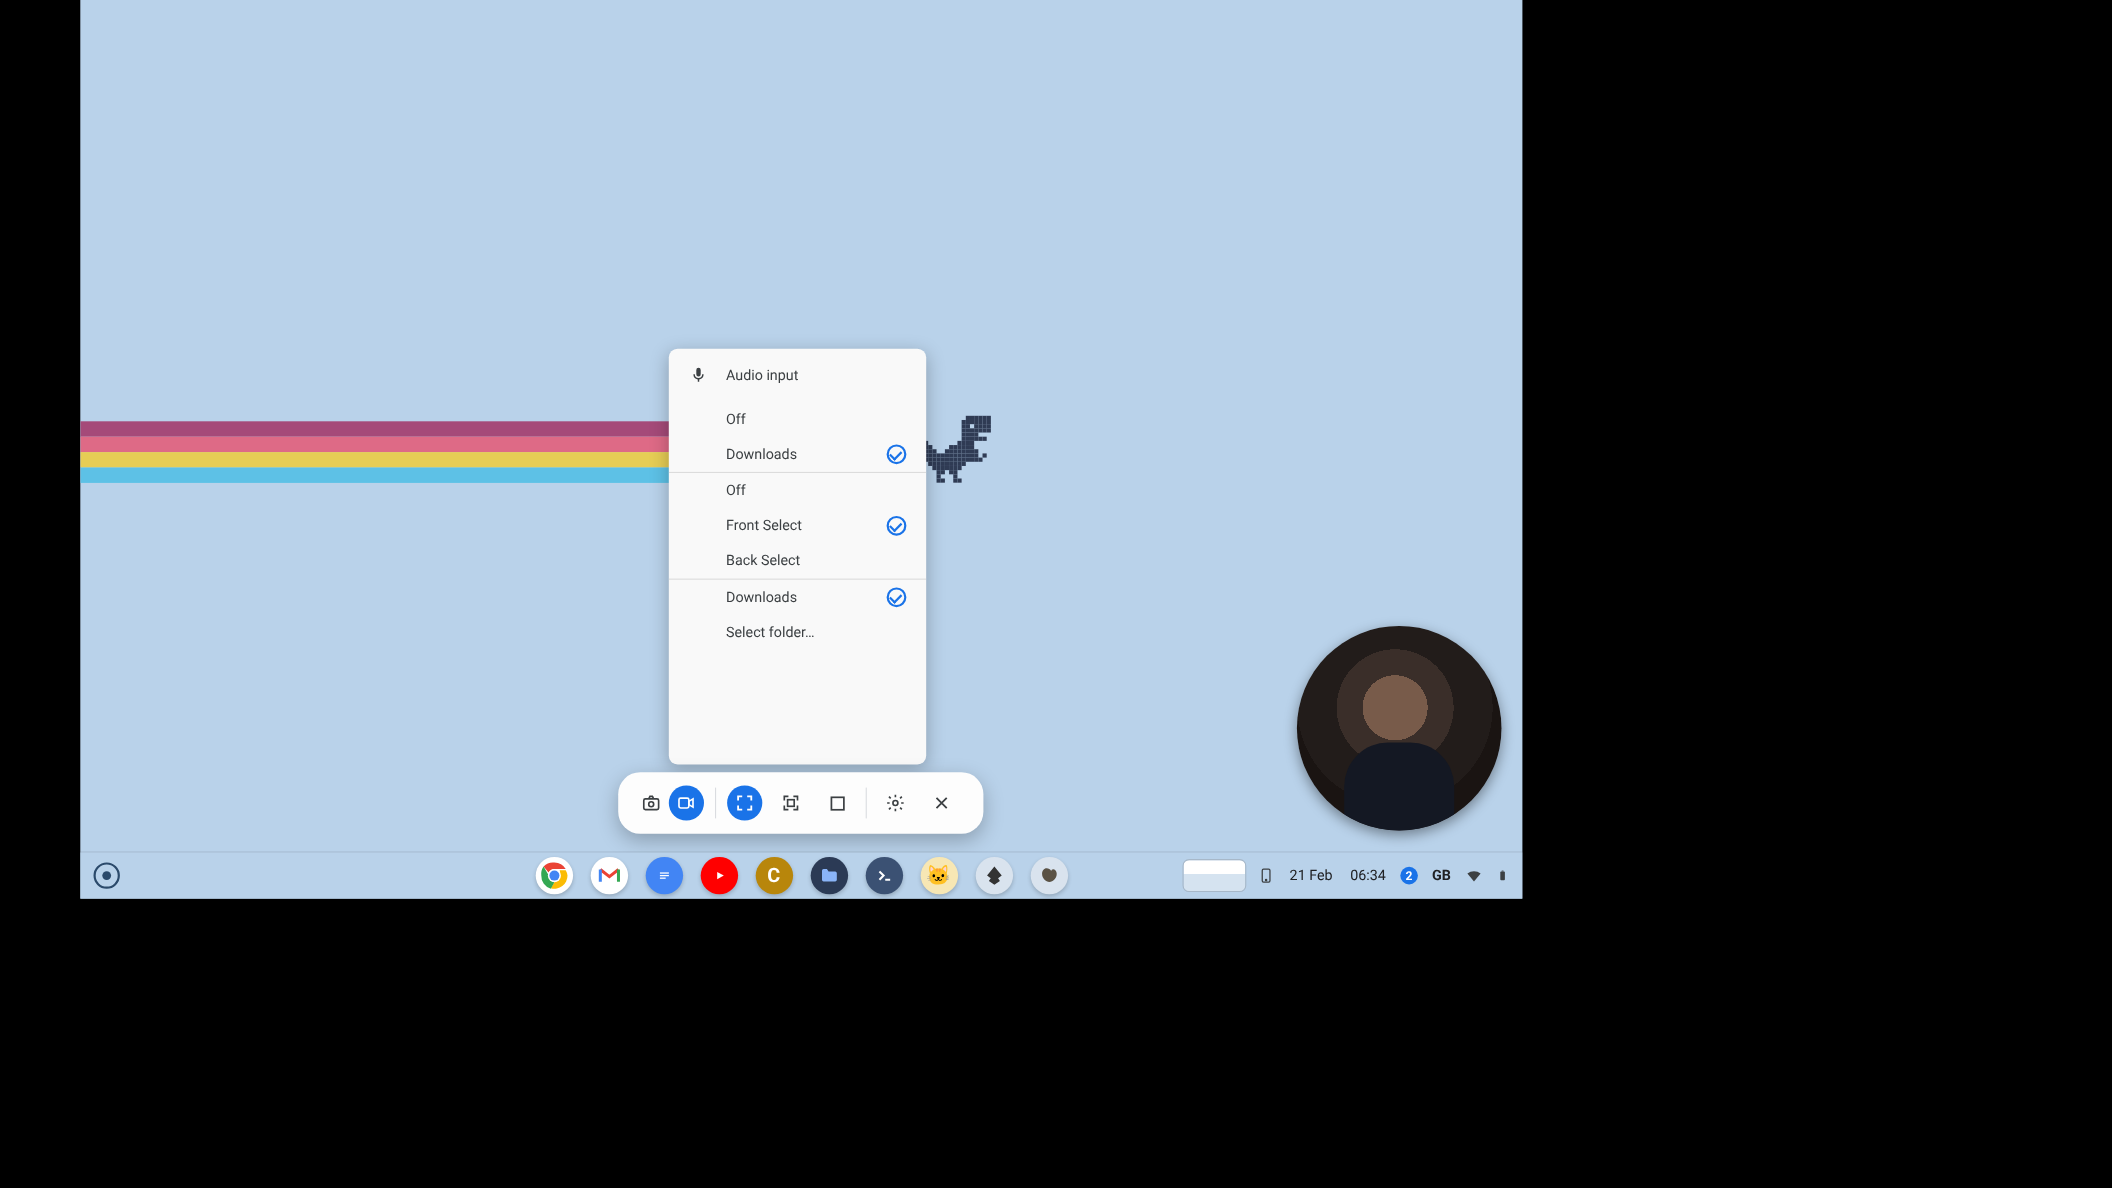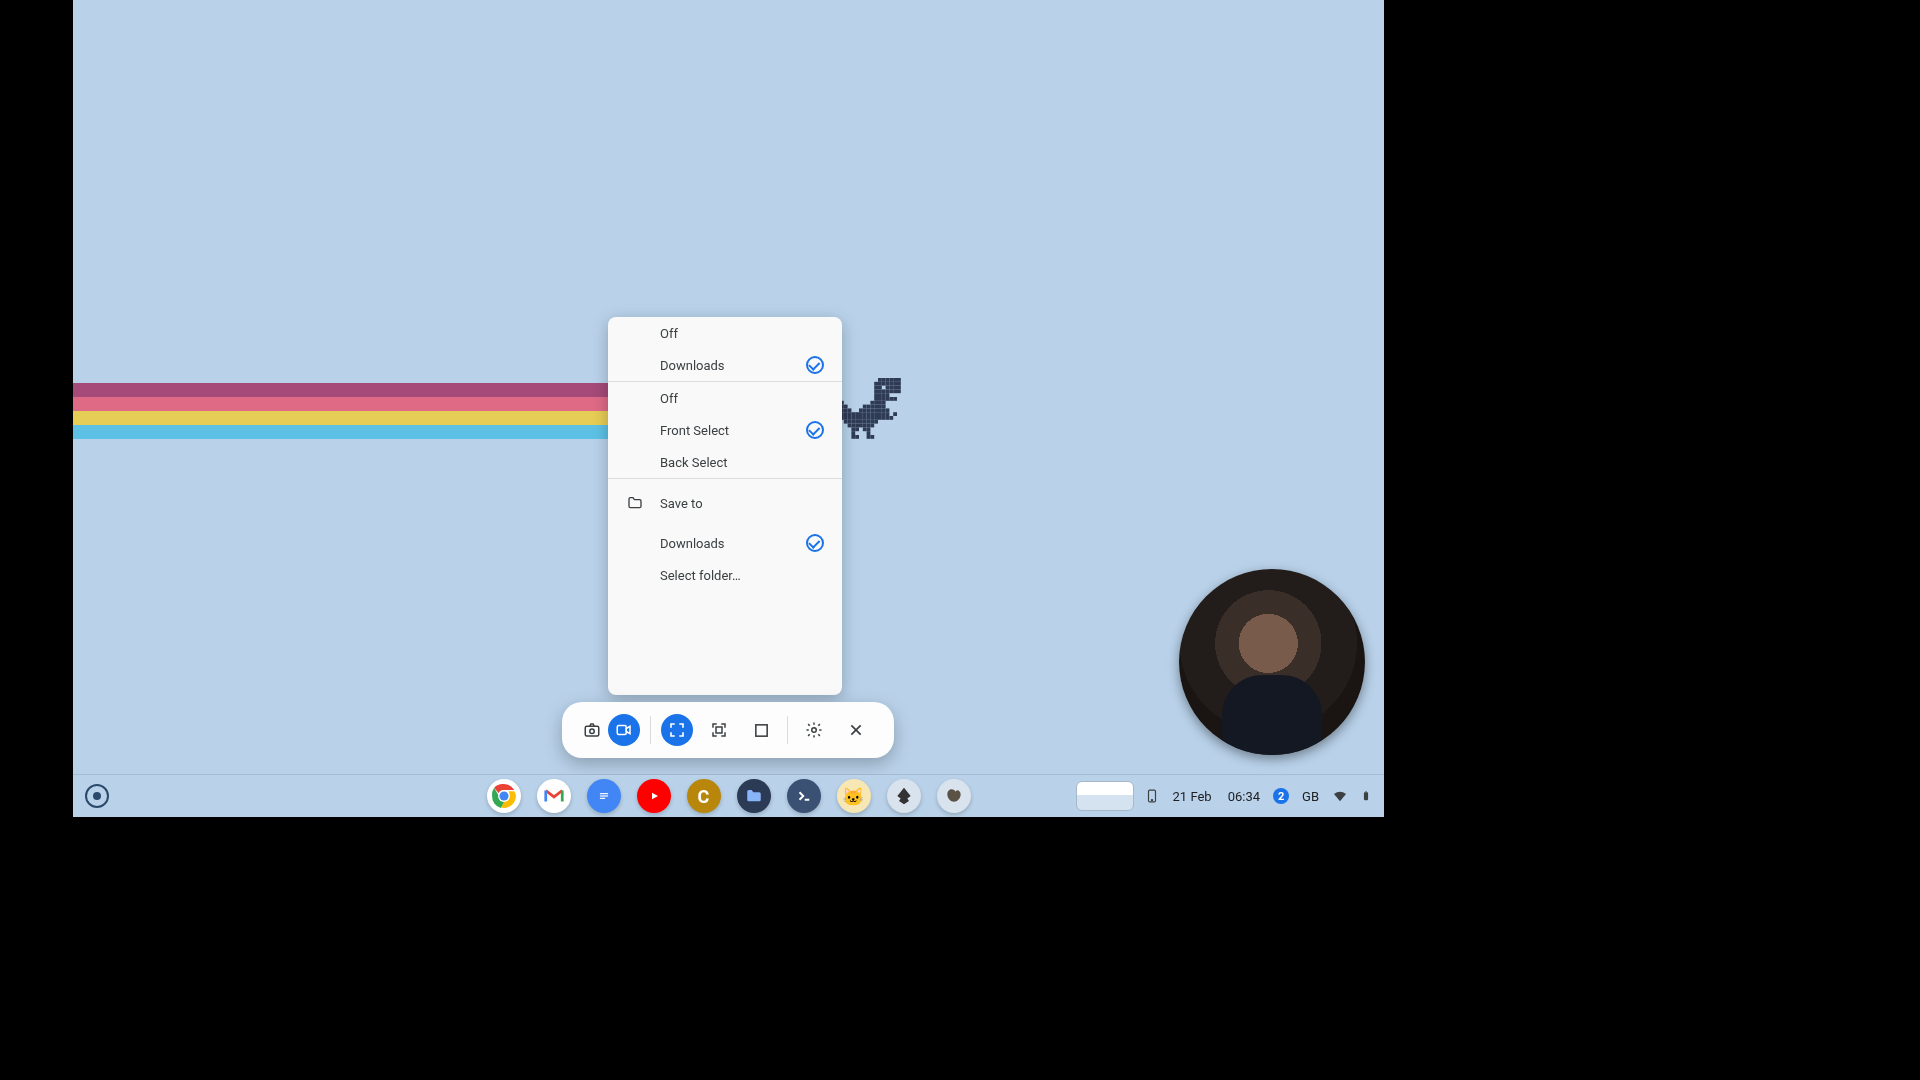--- a/index.html
+++ b/index.html
@@ -74,21 +74,21 @@
     background:#2b4a6b;}
   .shelf-apps{position:absolute;left:50%;transform:translateX(-50%);
     display:flex;gap:16px;align-items:center;}
   .app{width:34px;height:34px;border-radius:50%;
     background:#fff;display:flex;
     align-items:center;justify-content:center;font-size:18px;
     cursor:pointer;box-shadow:0 2px 4px rgba(0,0,0,.2);}
   .tray{position:absolute;right:10px;display:flex;align-items:center;
     gap:10px;font-size:13px;color:#202124;}
   .tray .chip{padding:2px 3px;border-radius:4px;cursor:pointer;}
-  .tray .kbd{background:transparent;}
+  .tray .kbd{background:transparent;font-weight:bold;}
   .tray .badge{background:#1a73e8;color:#fff;width:16px;height:16px;
     border-radius:50%;display:inline-flex;align-items:center;
     justify-content:center;font-size:11px;font-weight:bold;}
   .tray-ico{width:16px;height:16px;display:inline-flex;
     align-items:center;justify-content:center;color:#3c4043;}
   .preview-chip{width:56px;height:28px;border-radius:6px;
     background:linear-gradient(180deg,#fff 0 45%,#d5e3f0 45% 100%);
     border:1px solid #a7b8c9;cursor:pointer;}
 
   svg{display:block;}
@@ -217,20 +217,28 @@
         <div class="px" style="left: 7px; top: 14px;"></div>
         <div class="px" style="left: 3px; top: 15px;"></div>
         <div class="px" style="left: 4px; top: 15px;"></div>
         <div class="px" style="left: 7px; top: 15px;"></div>
         <div class="px" style="left: 8px; top: 15px;"></div>
       </div>
 
     <div class="menu">
 
       <div class="menu-section">
+        <div class="menu-header">
+          <span class="icon">
+            <svg width="16" height="16" viewBox="0 0 24 24" fill="#3c4043">
+              <path d="M12 14a3 3 0 003-3V5a3 3 0 10-6 0v6a3 3 0 003 3zm5-3a5 5 0 01-10 0H5a7 7 0 006 6.92V21h2v-3.08A7 7 0 0019 11h-2z"></path>
+            </svg>
+          </span>
+          <span class="label">Audio input</span>
+        </div>
         <div class="menu-item">
           <span>Off</span>
         </div>
         <div class="menu-item">
           <span>Downloads</span>
           <span class="check"></span>
         </div>
       </div>
 
       <div class="menu-section">
@@ -240,28 +248,20 @@
         <div class="menu-item">
           <span>Front Select</span>
           <span class="check"></span>
         </div>
         <div class="menu-item">
           <span>Back Select</span>
         </div>
       </div>
 
       <div class="menu-section">
-        <div class="menu-header">
-          <span class="icon">
-            <svg width="16" height="16" viewBox="0 0 24 24" fill="none" stroke="#3c4043" stroke-width="2">
-              <path d="M3 6a2 2 0 012-2h4l2 3h8a2 2 0 012 2v8a2 2 0 01-2 2H5a2 2 0 01-2-2V6z"></path>
-            </svg>
-          </span>
-          <span class="label">Save to</span>
-        </div>
         <div class="menu-item">
           <span>Downloads</span>
           <span class="check"></span>
         </div>
         <div class="menu-item">
           <span>Select folder…</span>
         </div>
       </div>
 
     </div>

